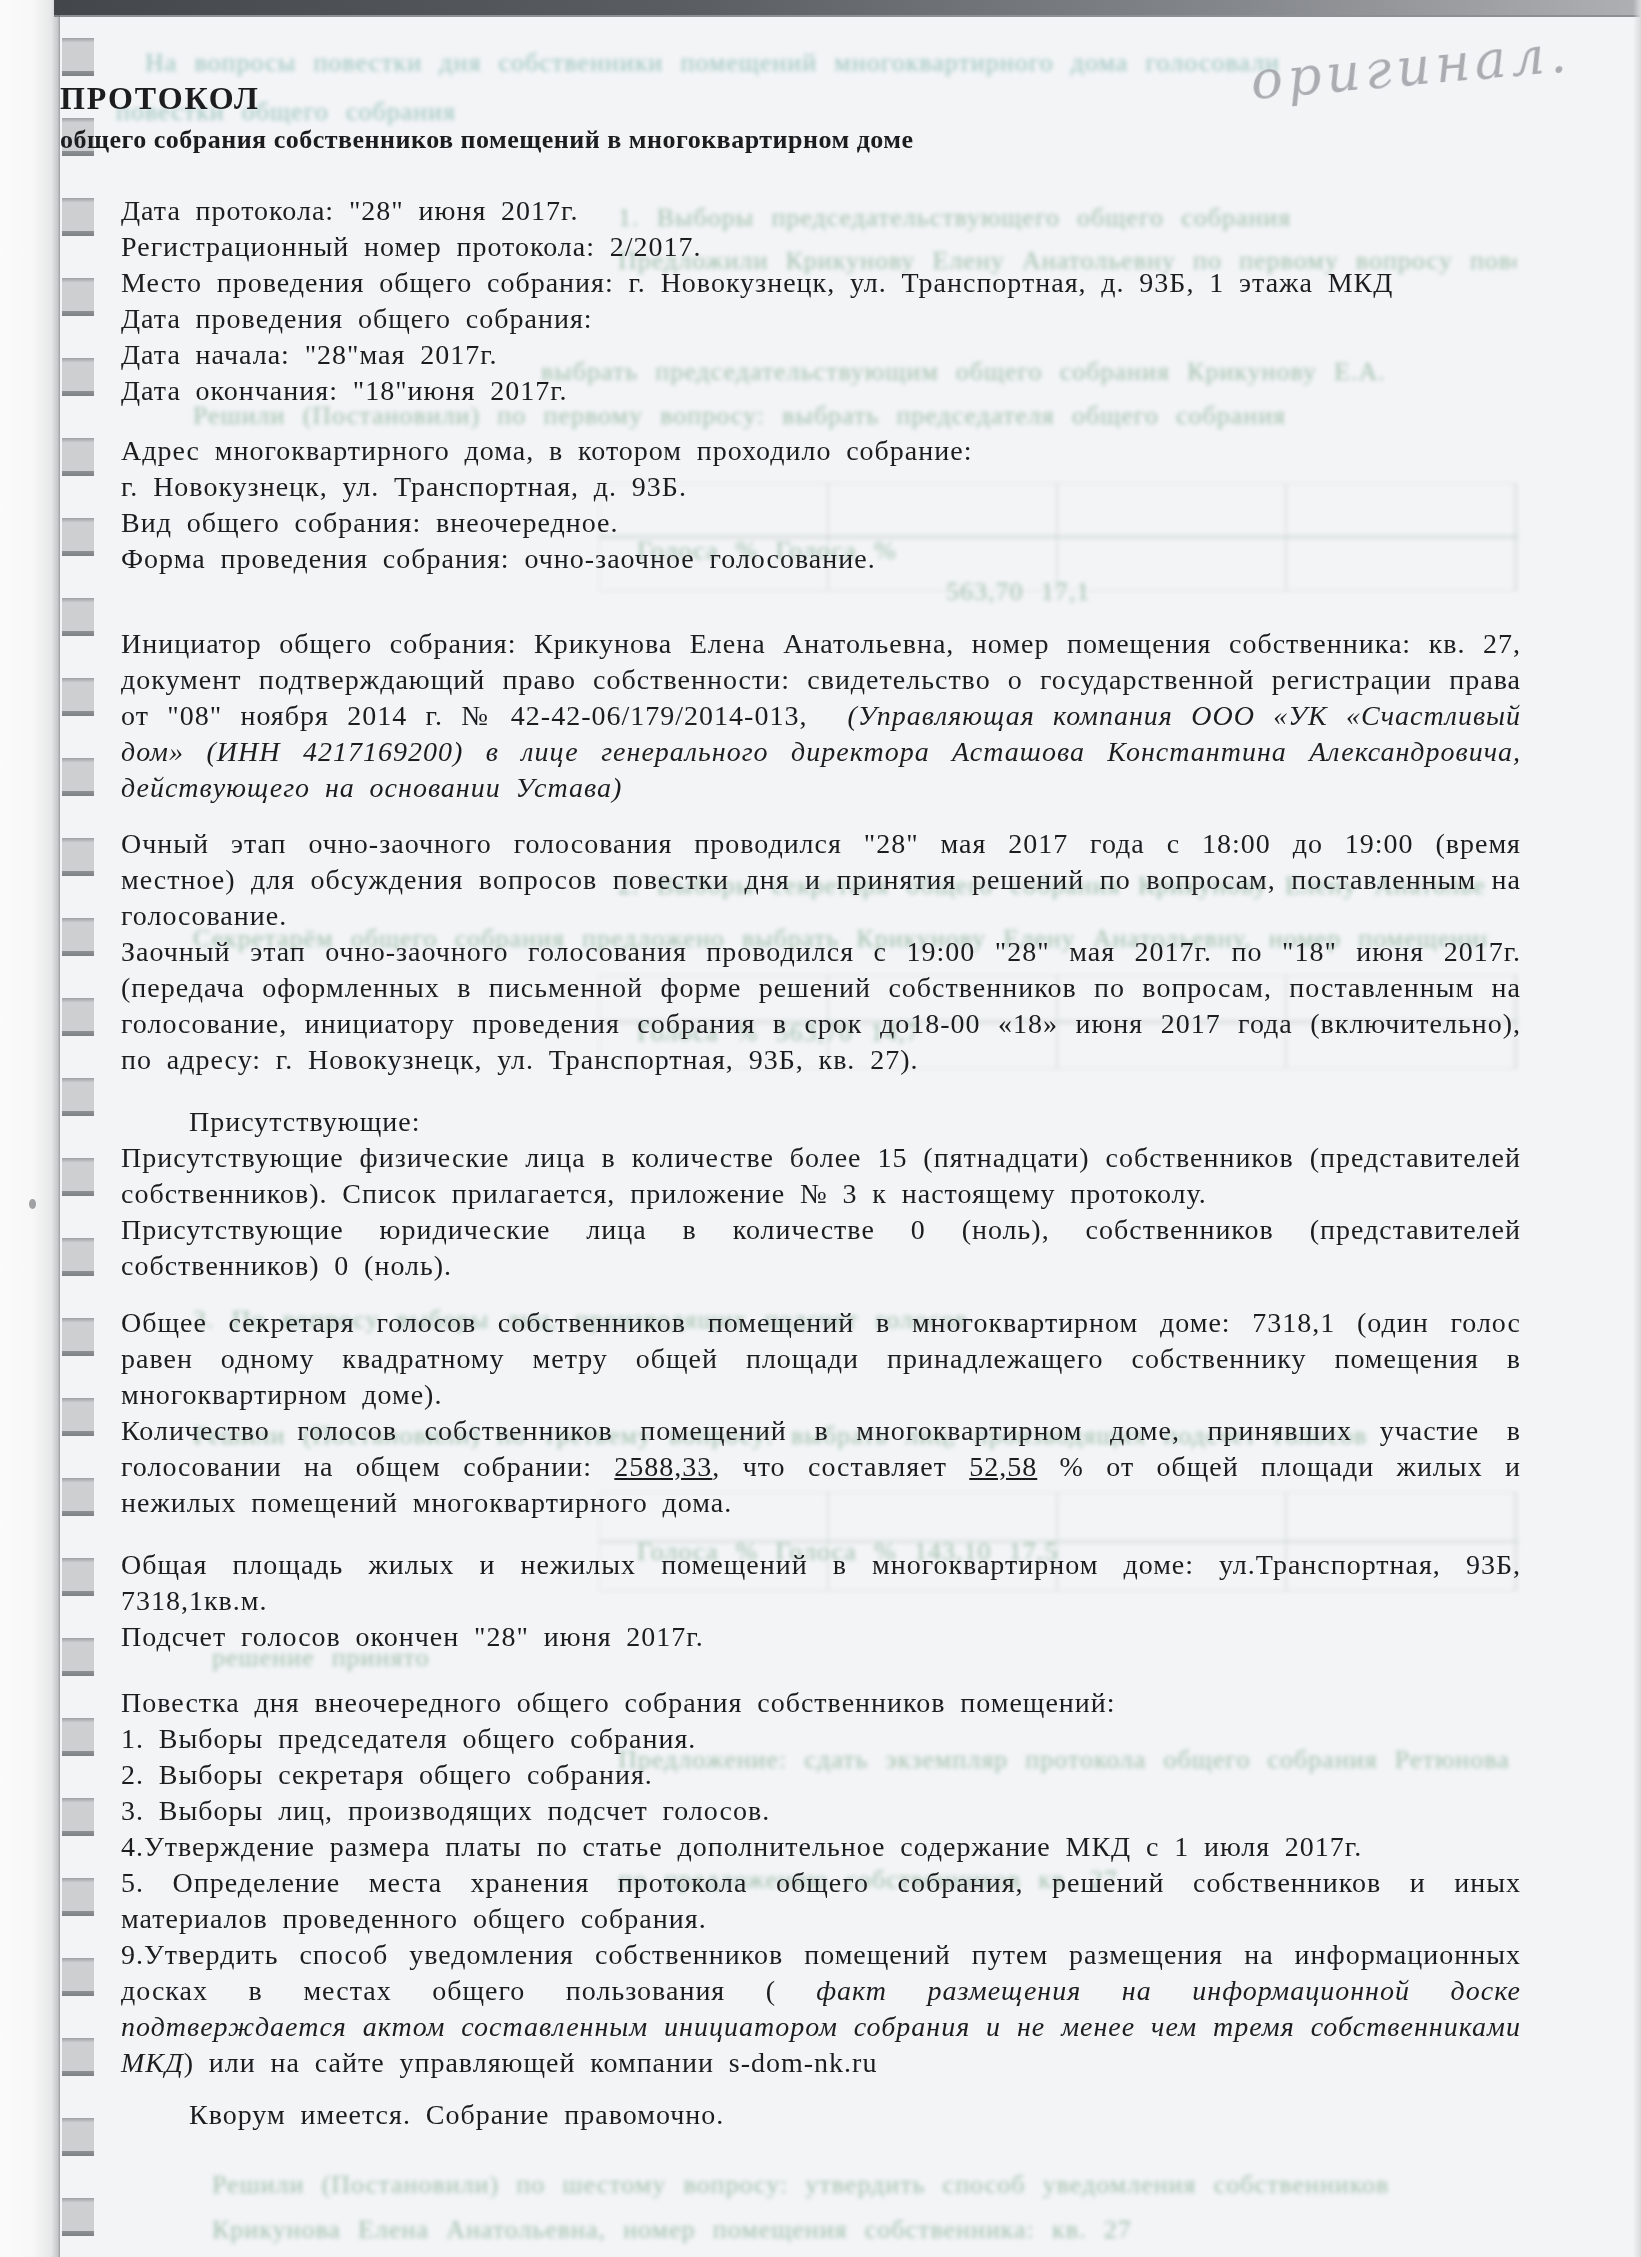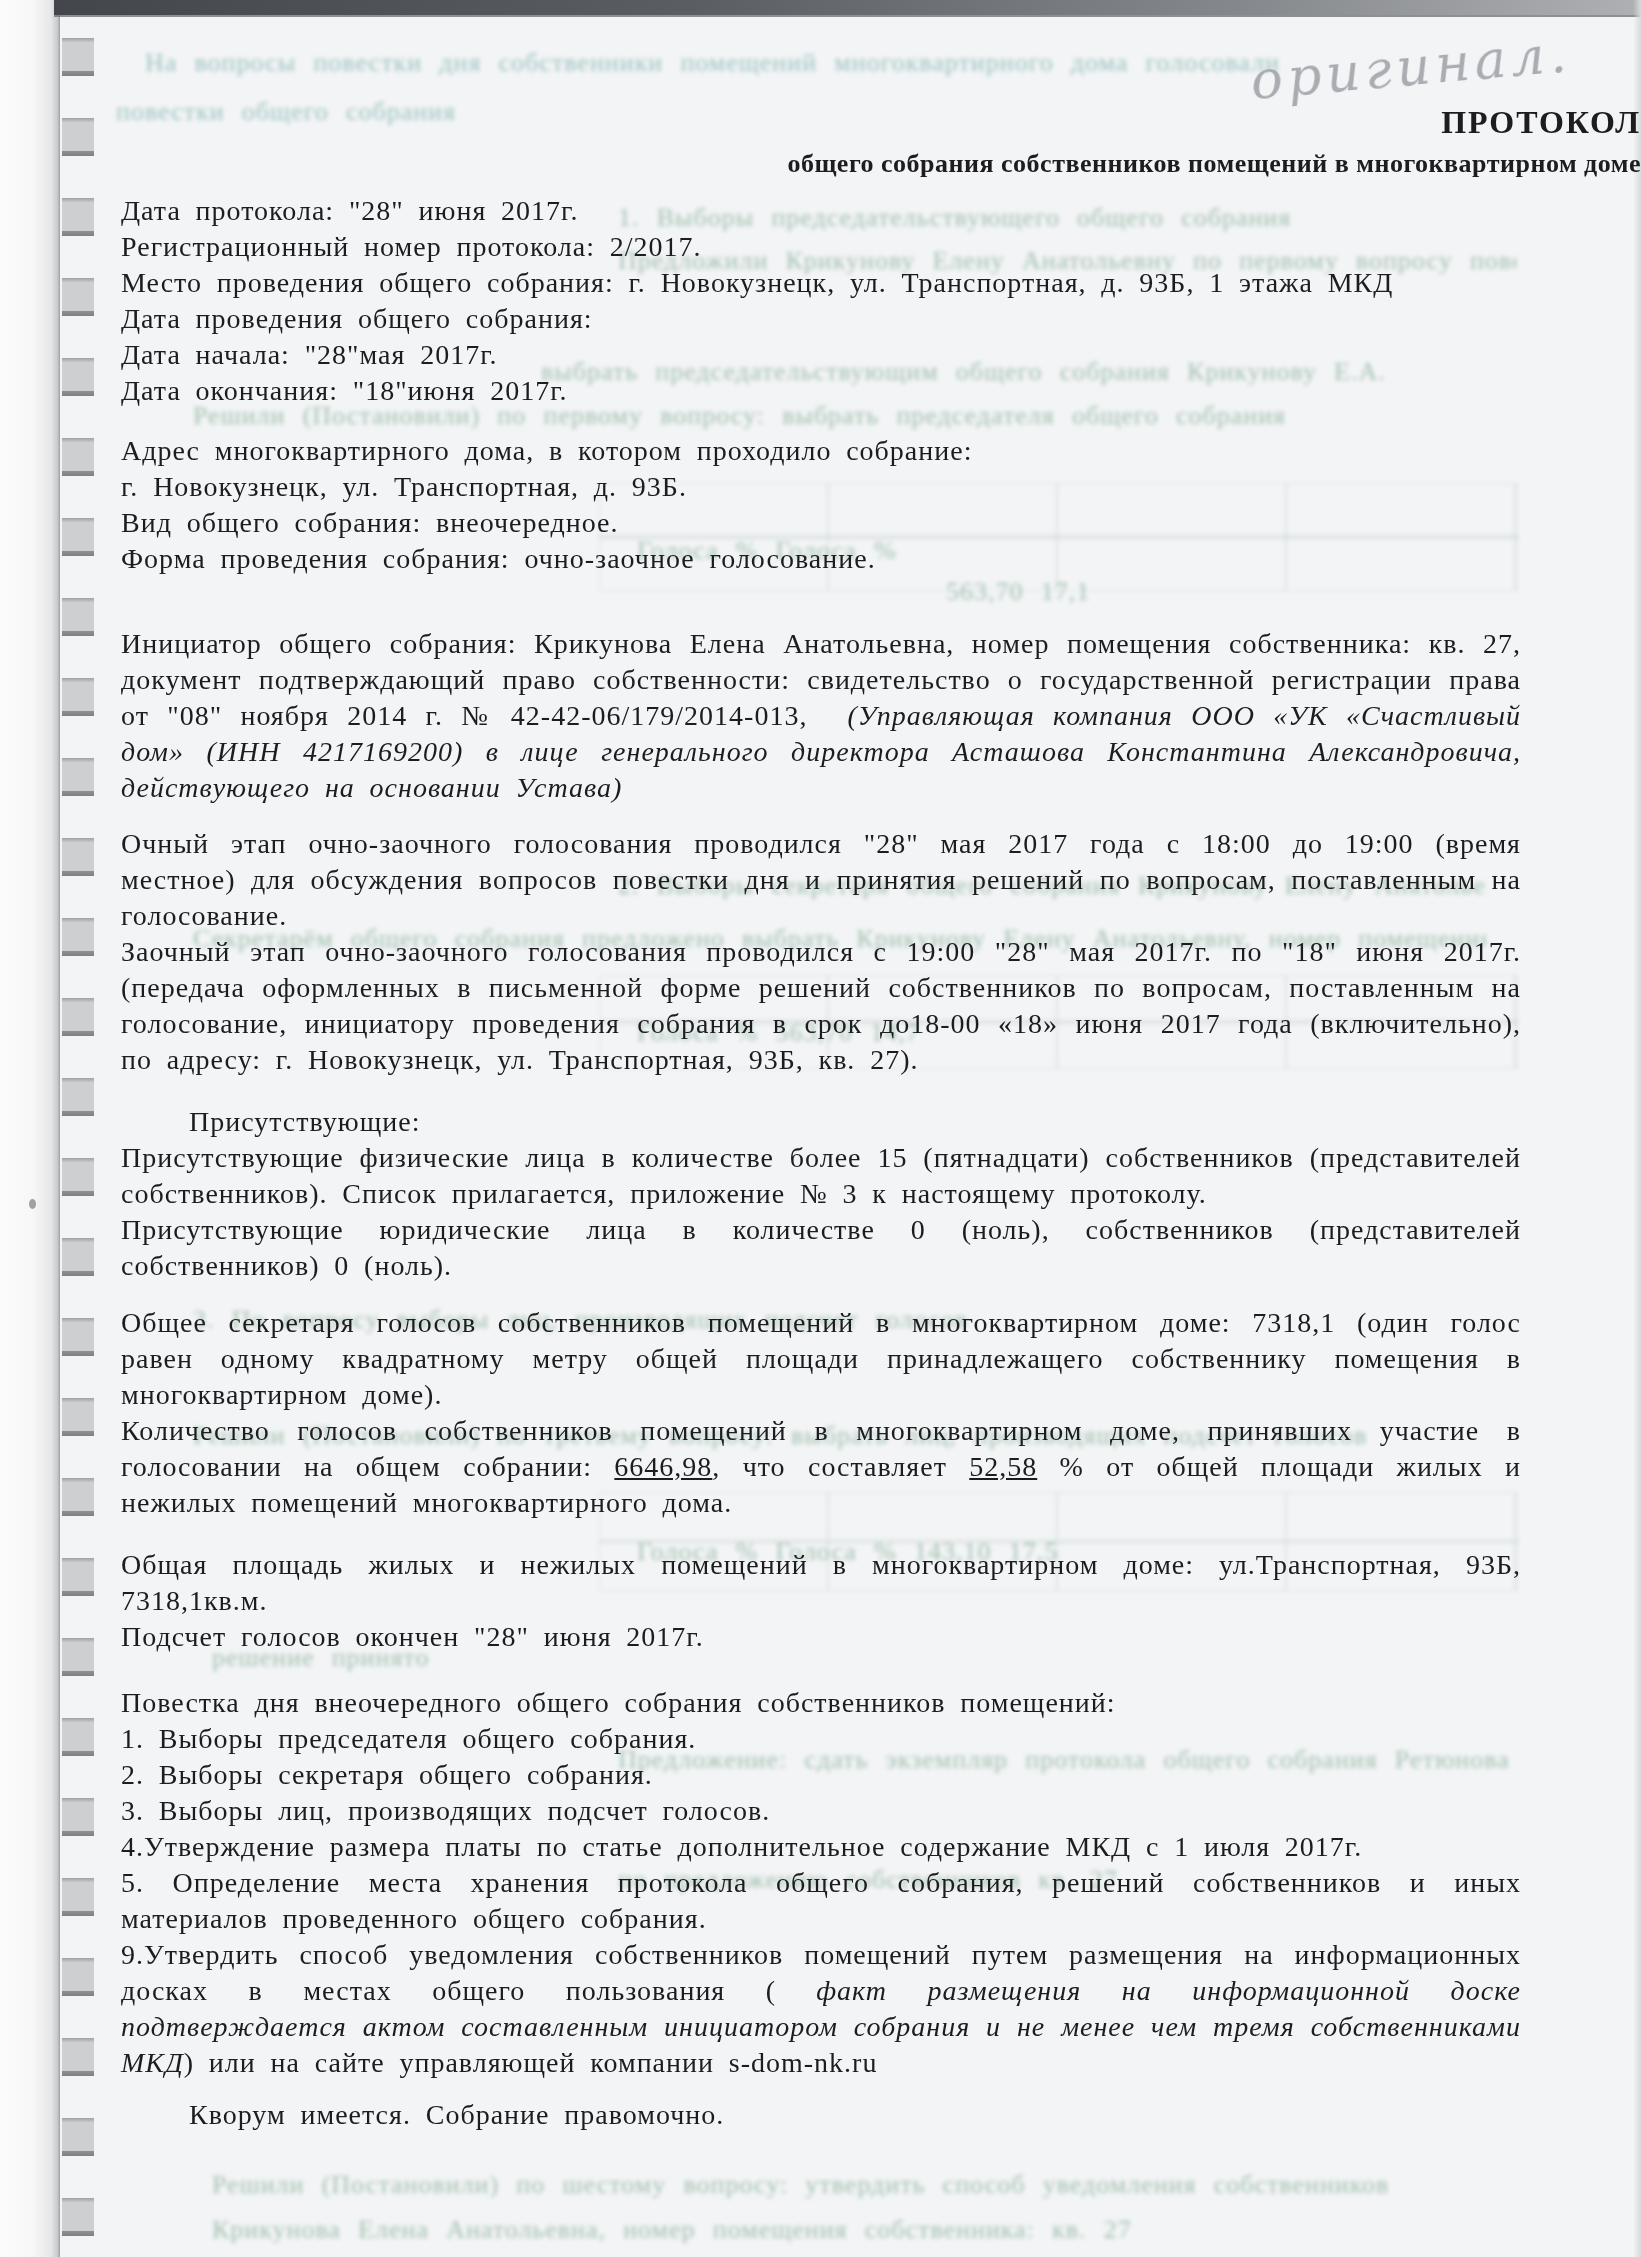--- a/index.html
+++ b/index.html
@@ -31,21 +31,21 @@
 
   
   .block{position:absolute;left:121px;width:1400px;font-size:28px;line-height:36px;
     letter-spacing:1px;word-spacing:6.8px;}
   .block p{margin:0;}
   .j{text-align:justify;}
   .b{font-weight:normal;}
   .i{font-style:italic;margin-left:40px;}
   .u{text-decoration:underline;}
   .indent{padding-left:68px;}
-  .title-block{position:absolute;left:60px;right:0;top:77px;text-align:right;margin-top:24px;}
+  .title-block{position:absolute;left:60px;right:0;top:77px;text-align:left;}
   .title-main{font-weight:bold;font-size:32px;line-height:42px;letter-spacing:1.9px;}
   .title-sub{font-weight:bold;font-size:26px;line-height:41px;letter-spacing:0.5px;}
 
   
   .handnote{position:absolute;top:33px;left:1250px;width:386px;
     font-family:"DejaVu Serif",serif;font-style:italic;font-size:53px;color:#9a9ba2;
     letter-spacing:4.8px;transform:rotate(-5deg);opacity:.8;filter:blur(0.4px);}
 
   
   .bleed{position:absolute;inset:0;pointer-events:none;filter:blur(1.9px);opacity:.5;}
@@ -127,21 +127,21 @@
   </div>
 
   <div class="block" style="top:1104px;">
     <p class="b indent">Присутствующие:</p>
     <p class="j">Присутствующие физические лица в количестве более 15 (пятнадцати) собственников (представителей собственников). Список прилагается, приложение № 3 к настоящему протоколу.</p>
     <p class="j">Присутствующие юридические лица в количестве 0 (ноль), собственников (представителей собственников) 0 (ноль).</p>
   </div>
 
   <div class="block" style="top:1305px;">
     <p class="j"><span class="b">Общее секретаря голосов собственников помещений в многоквартирном доме:</span><span> 7318,1 (один голос равен одному квадратному метру общей площади принадлежащего собственнику помещения в многоквартирном доме).</span></p>
-    <p class="j"><span class="b">Количество голосов собственников помещений в многоквартирном доме, принявших участие в голосовании на общем собрании:  </span><span class="b u">6646,98</span><span>, что составляет </span><span class="b u">52,58</span><span> % от общей  площади жилых и нежилых помещений многоквартирного дома.</span></p>
+    <p class="j"><span class="b">Количество голосов собственников помещений в многоквартирном доме, принявших участие в голосовании на общем собрании:  </span><span class="b u">2588,33</span><span>, что составляет </span><span class="b u">52,58</span><span> % от общей  площади жилых и нежилых помещений многоквартирного дома.</span></p>
   </div>
 
   <div class="block" style="top:1547px;">
     <p class="j"><span class="b">Общая площадь жилых и нежилых помещений в многоквартирном доме:</span><span> ул.Транспортная, 93Б, 7318,1кв.м.</span></p>
     <p><span class="b">Подсчет голосов окончен</span><span> "28" июня 2017г.</span></p>
   </div>
 
   <div class="block" style="top:1685px;">
     <p class="b">Повестка дня внеочередного общего собрания собственников помещений:</p>
     <p>1. Выборы председателя  общего  собрания.</p>

